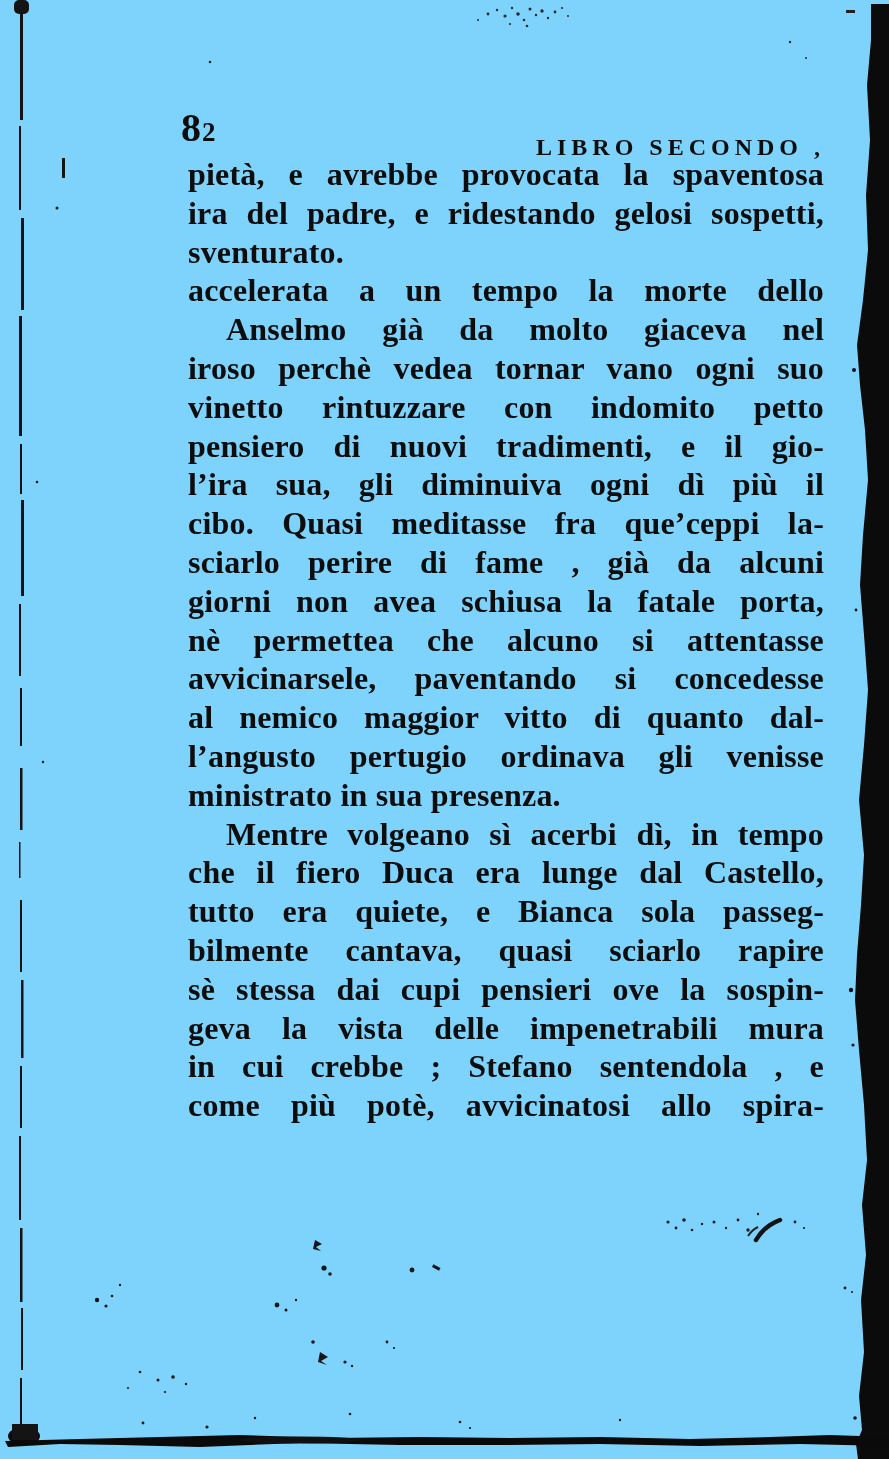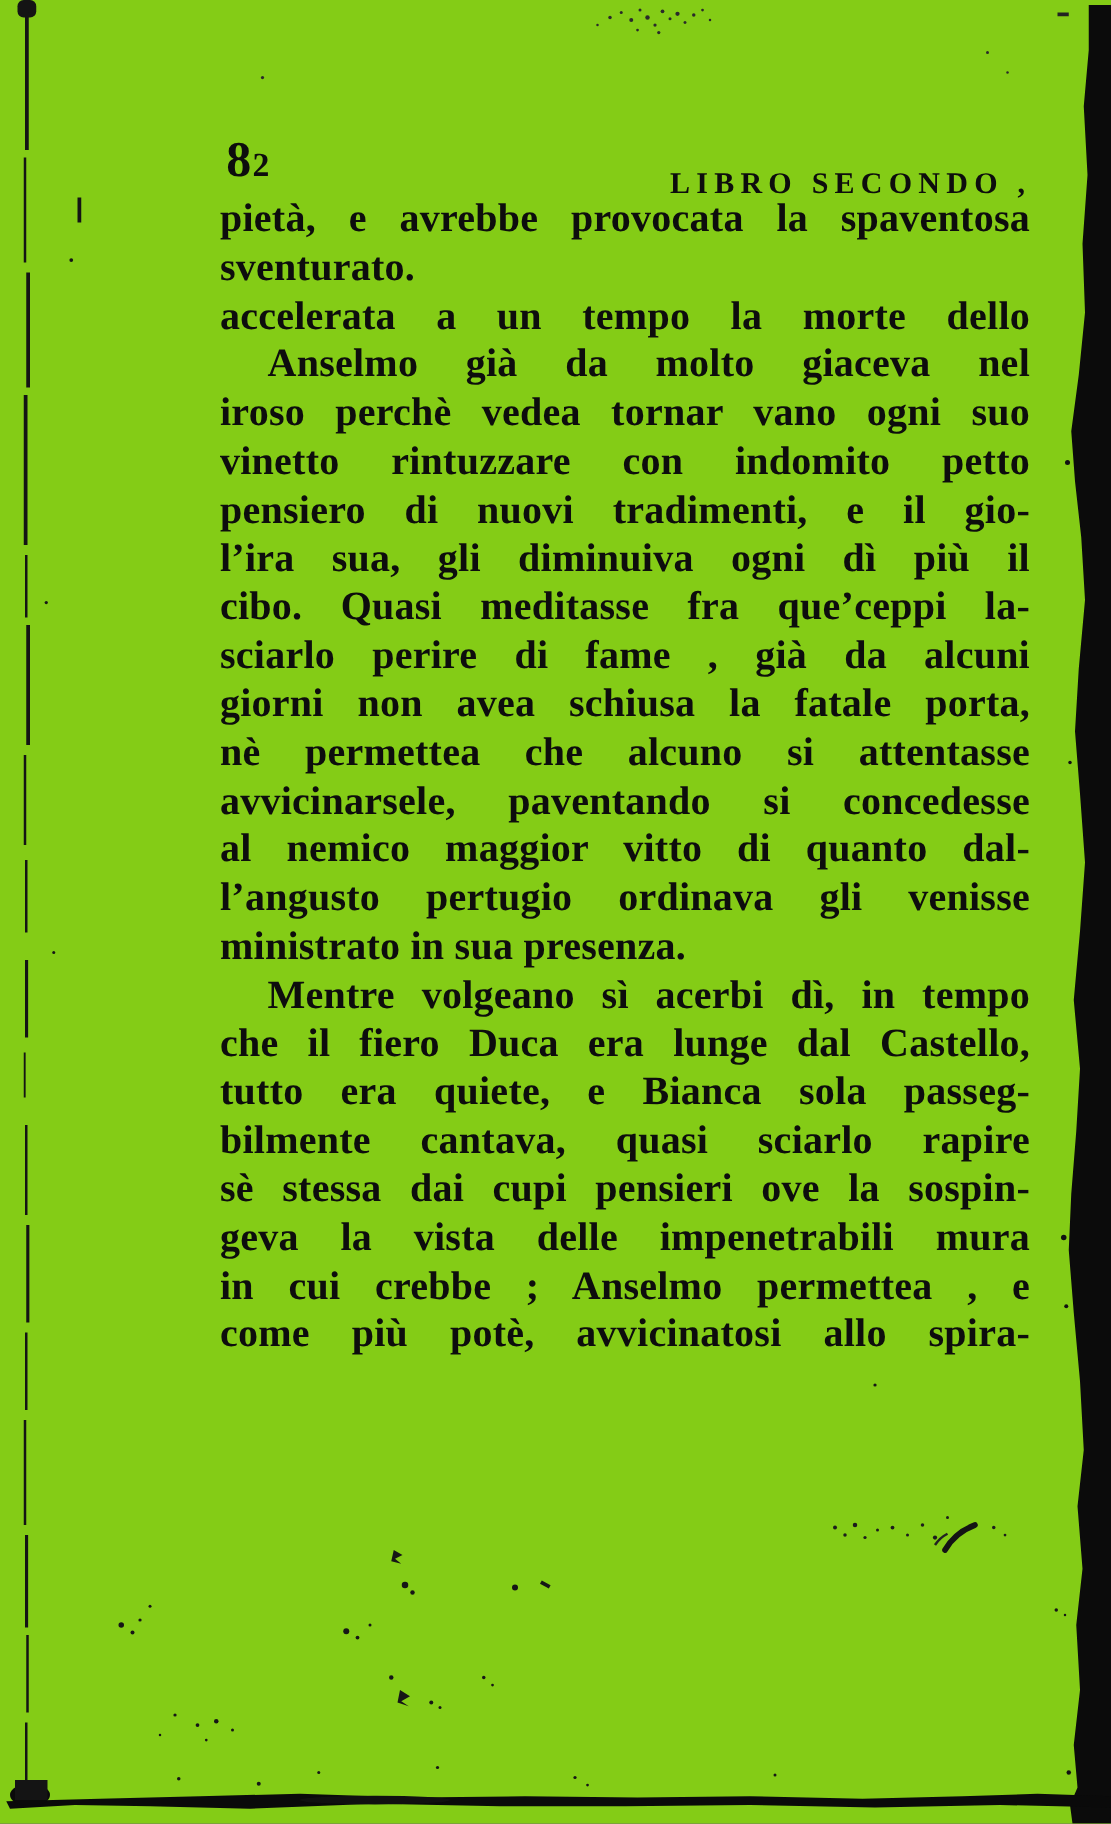--- a/index.html
+++ b/index.html
@@ -1,19 +1,19 @@
 <!DOCTYPE html>
 <html><head>
 <meta charset="utf-8">
 <style>
   html,body{margin:0;padding:0;background:#6e6e6e;}
   .page{
     position:relative;
     width:889px;height:1459px;
-    background:#84cc16;
+    background:#7dd3fc;
     overflow:hidden;
     font-family:"Liberation Serif","DejaVu Serif",serif;
     color:#0d0d0d;
   }
   
   .header{position:absolute;left:175px;top:106px;width:650px;height:48px;}
   .pagenum{
     position:absolute;left:6px;top:4px;
     font-size:27px;font-weight:700;line-height:36px;letter-spacing:1px;
   }
@@ -28,38 +28,40 @@
   
   .body-text{
     position:absolute;left:176px;top:155px;width:648px;
     font-size:32px;font-weight:700;line-height:38.8px;
     text-rendering:optimizeLegibility;
   }
   .line{
     text-align:justify;
     text-align-last:justify;
     letter-spacing:0.2px;
+    margin-left:12px;
   }
   .line.flush{text-align-last:left;}
   .line.indent{text-indent:38px;}
   
   .artifacts{position:absolute;left:0;top:0;pointer-events:none;}
 </style>
 </head>
 <body>
 
 <div class="page">
 
   <div class="header">
     <div class="pagenum">82</div>
     <div class="running-title">LIBRO SECONDO ,</div>
   </div>
 
   <div class="body-text">
       <div class="line">pietà, e avrebbe provocata la spaventosa</div>
+      <div class="line">ira del padre, e ridestando gelosi sospetti,</div>
       <div class="line flush">sventurato.</div>
       <div class="line">accelerata a un tempo la morte dello</div>
       <div class="line indent">Anselmo già da molto giaceva nel</div>
       <div class="line">iroso perchè vedea tornar vano ogni suo</div>
       <div class="line">vinetto rintuzzare con indomito petto</div>
       <div class="line">pensiero di nuovi tradimenti, e il gio-</div>
       <div class="line">l’ira sua, gli diminuiva ogni dì più il</div>
       <div class="line">cibo. Quasi meditasse fra que’ceppi la-</div>
       <div class="line">sciarlo perire di fame , già da alcuni</div>
       <div class="line">giorni non avea schiusa la fatale porta,</div>
@@ -67,21 +69,21 @@
       <div class="line">avvicinarsele, paventando si concedesse</div>
       <div class="line">al nemico maggior vitto di quanto dal-</div>
       <div class="line">l’angusto pertugio ordinava gli venisse</div>
       <div class="line flush">ministrato in sua presenza.</div>
       <div class="line indent">Mentre volgeano sì acerbi dì, in tempo</div>
       <div class="line">che il fiero Duca era lunge dal Castello,</div>
       <div class="line">tutto era quiete, e Bianca sola passeg-</div>
       <div class="line">bilmente cantava, quasi sciarlo rapire</div>
       <div class="line">sè stessa dai cupi pensieri ove la sospin-</div>
       <div class="line">geva la vista delle impenetrabili mura</div>
-      <div class="line">in cui crebbe ; Anselmo permettea , e</div>
+      <div class="line">in cui crebbe ; Stefano sentendola , e</div>
       <div class="line">come più potè, avvicinatosi allo spira-</div>
     </div>
 
   <svg class="artifacts" width="889" height="1459" viewBox="0 0 889 1459" aria-hidden="true">
 
     <g>
       <path fill="#0b0b0b" d="M871,4 L889,4 L889,1459 L858,1459 L856,1444 L862,1430 L859,1396 L864,1352 L861,1300 L866,1255 L862,1205 L867,1160 L864,1105 L859,1050 L855,1000 L857,955 L861,905 L864,855 L859,800 L864,745 L868,690 L864,635 L860,585 L863,535 L868,480 L865,430 L860,385 L857,345 L863,300 L868,250 L866,195 L870,140 L867,85 L871,40 Z"></path>
       <circle cx="854" cy="370" r="2" fill="#111"></circle>
       <circle cx="851" cy="990" r="2.2" fill="#111"></circle>
       <circle cx="853" cy="1045" r="1.6" fill="#111"></circle>

